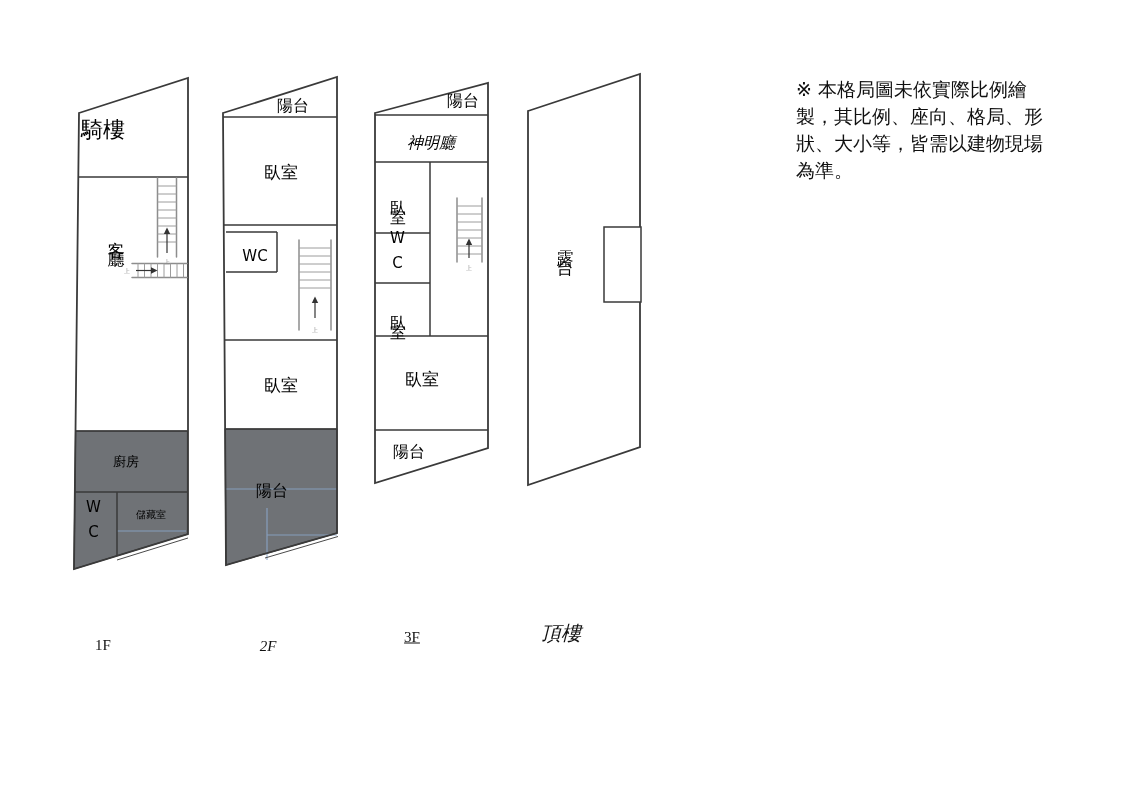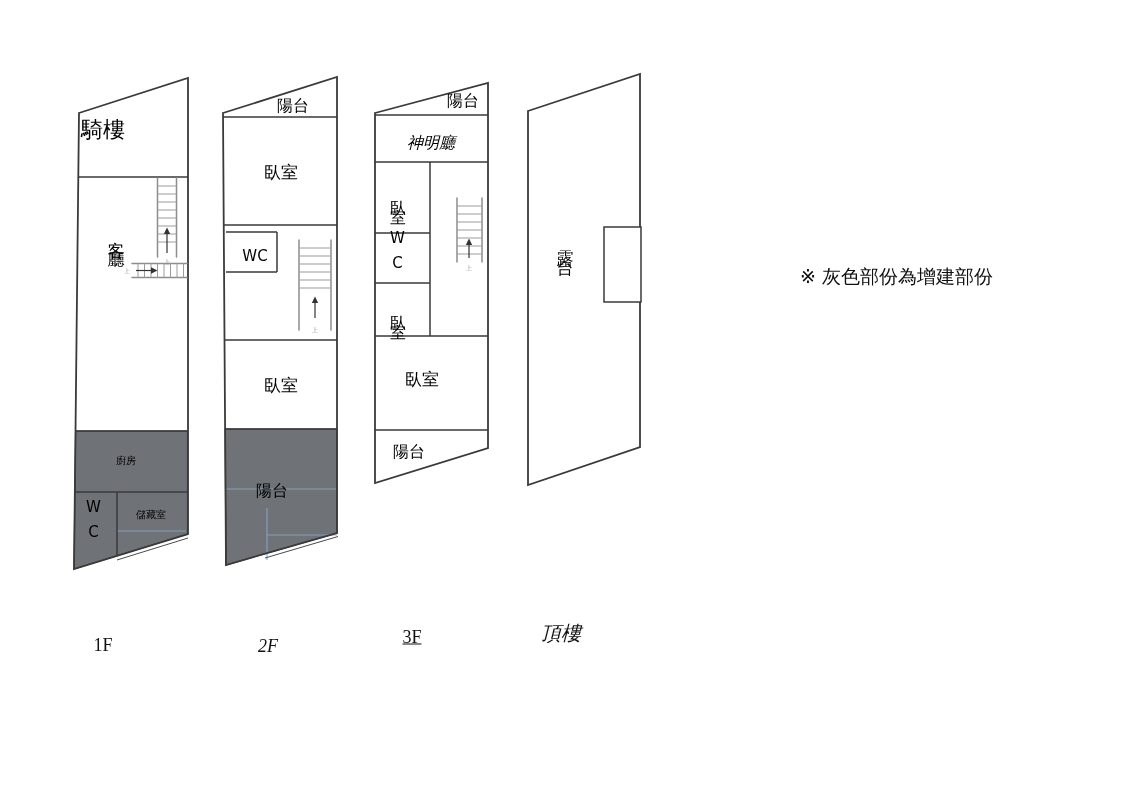--- a/index.html
+++ b/index.html
@@ -12,21 +12,21 @@
   
   .lbl {
     position:absolute; transform:translate(-50%,-50%);
     white-space:nowrap; color:#000000; line-height:1;
   }
   .v { writing-mode:vertical-rl; text-orientation:upright; }
 
   
   .caption {
     position:absolute; transform:translate(-50%,-50%);
-    font-family:"Liberation Serif", serif; font-size:18px; color:#111;
+    font-family:"Liberation Serif", serif; font-size:15px; color:#111;
   }
 
   
   .note {
     position:absolute; white-space:pre-line;
     font-size:19px; line-height:27px; color:#101010;
   }
 
   
   .outline { fill:none; stroke:#3a3a3a; stroke-width:1.8; }
@@ -104,21 +104,21 @@
     </g>
 
     <g>
       <polygon class="outline" points="528,111 640,74 640,447 528,485"></polygon>
       <rect class="roof-box" x="604" y="227" width="37" height="75"></rect>
     </g>
   </svg>
 
   <div class="lbl" style="left:103px; top:130px; font-size:22px;">騎樓</div>
   <div class="lbl v" style="left:116px; top:236px; font-size:17px; letter-spacing:8px;">客廳</div>
-  <div class="lbl" style="left:126px; top:461px; font-size:10px;">廚房</div>
+  <div class="lbl" style="left:126px; top:461px; font-size:13px;">廚房</div>
   <div class="lbl v" style="left:93px; top:523px; font-size:15px; letter-spacing:7px;">WC</div>
   <div class="lbl" style="left:151px; top:515px; font-size:10px;">儲藏室</div>
 
   <div class="lbl" style="left:293px; top:106px; font-size:16px;">陽台</div>
   <div class="lbl" style="left:281px; top:172px; font-size:17px;">臥室</div>
   <div class="lbl" style="left:255px; top:256px; font-size:15px;">WC</div>
   <div class="lbl" style="left:281px; top:385px; font-size:17px;">臥室</div>
   <div class="lbl" style="left:272px; top:491px; font-size:16px;">陽台</div>
 
   <div class="lbl" style="left:463px; top:101px; font-size:16px;">陽台</div>
@@ -129,15 +129,18 @@
   <div class="lbl" style="left:422px; top:379px; font-size:17px;">臥室</div>
   <div class="lbl" style="left:409px; top:452px; font-size:16px;">陽台</div>
 
   <div class="lbl v" style="left:565px; top:245px; font-size:17px; letter-spacing:9px;">露台</div>
 
   <div class="caption" style="left:103px; top:645px;">1F</div>
   <div class="caption" style="left:268px; top:646px;font-style:italic;">2F</div>
   <div class="caption" style="left:412px; top:637px;text-decoration:underline;">3F</div>
   <div class="caption" style="left:561px; top:633px; font-size:20px;font-style:italic;">頂樓</div>
 
-  <div class="note" style="left:800px; top:263px;">※ 灰色部份為增建部份</div>
+  <div class="note" style="left:796px; top:76px; width:262px;">※ 本格局圖未依實際比例繪
+製，其比例、座向、格局、形
+狀、大小等，皆需以建物現場
+為準。</div>
 
 </div>
 
 </body></html>

